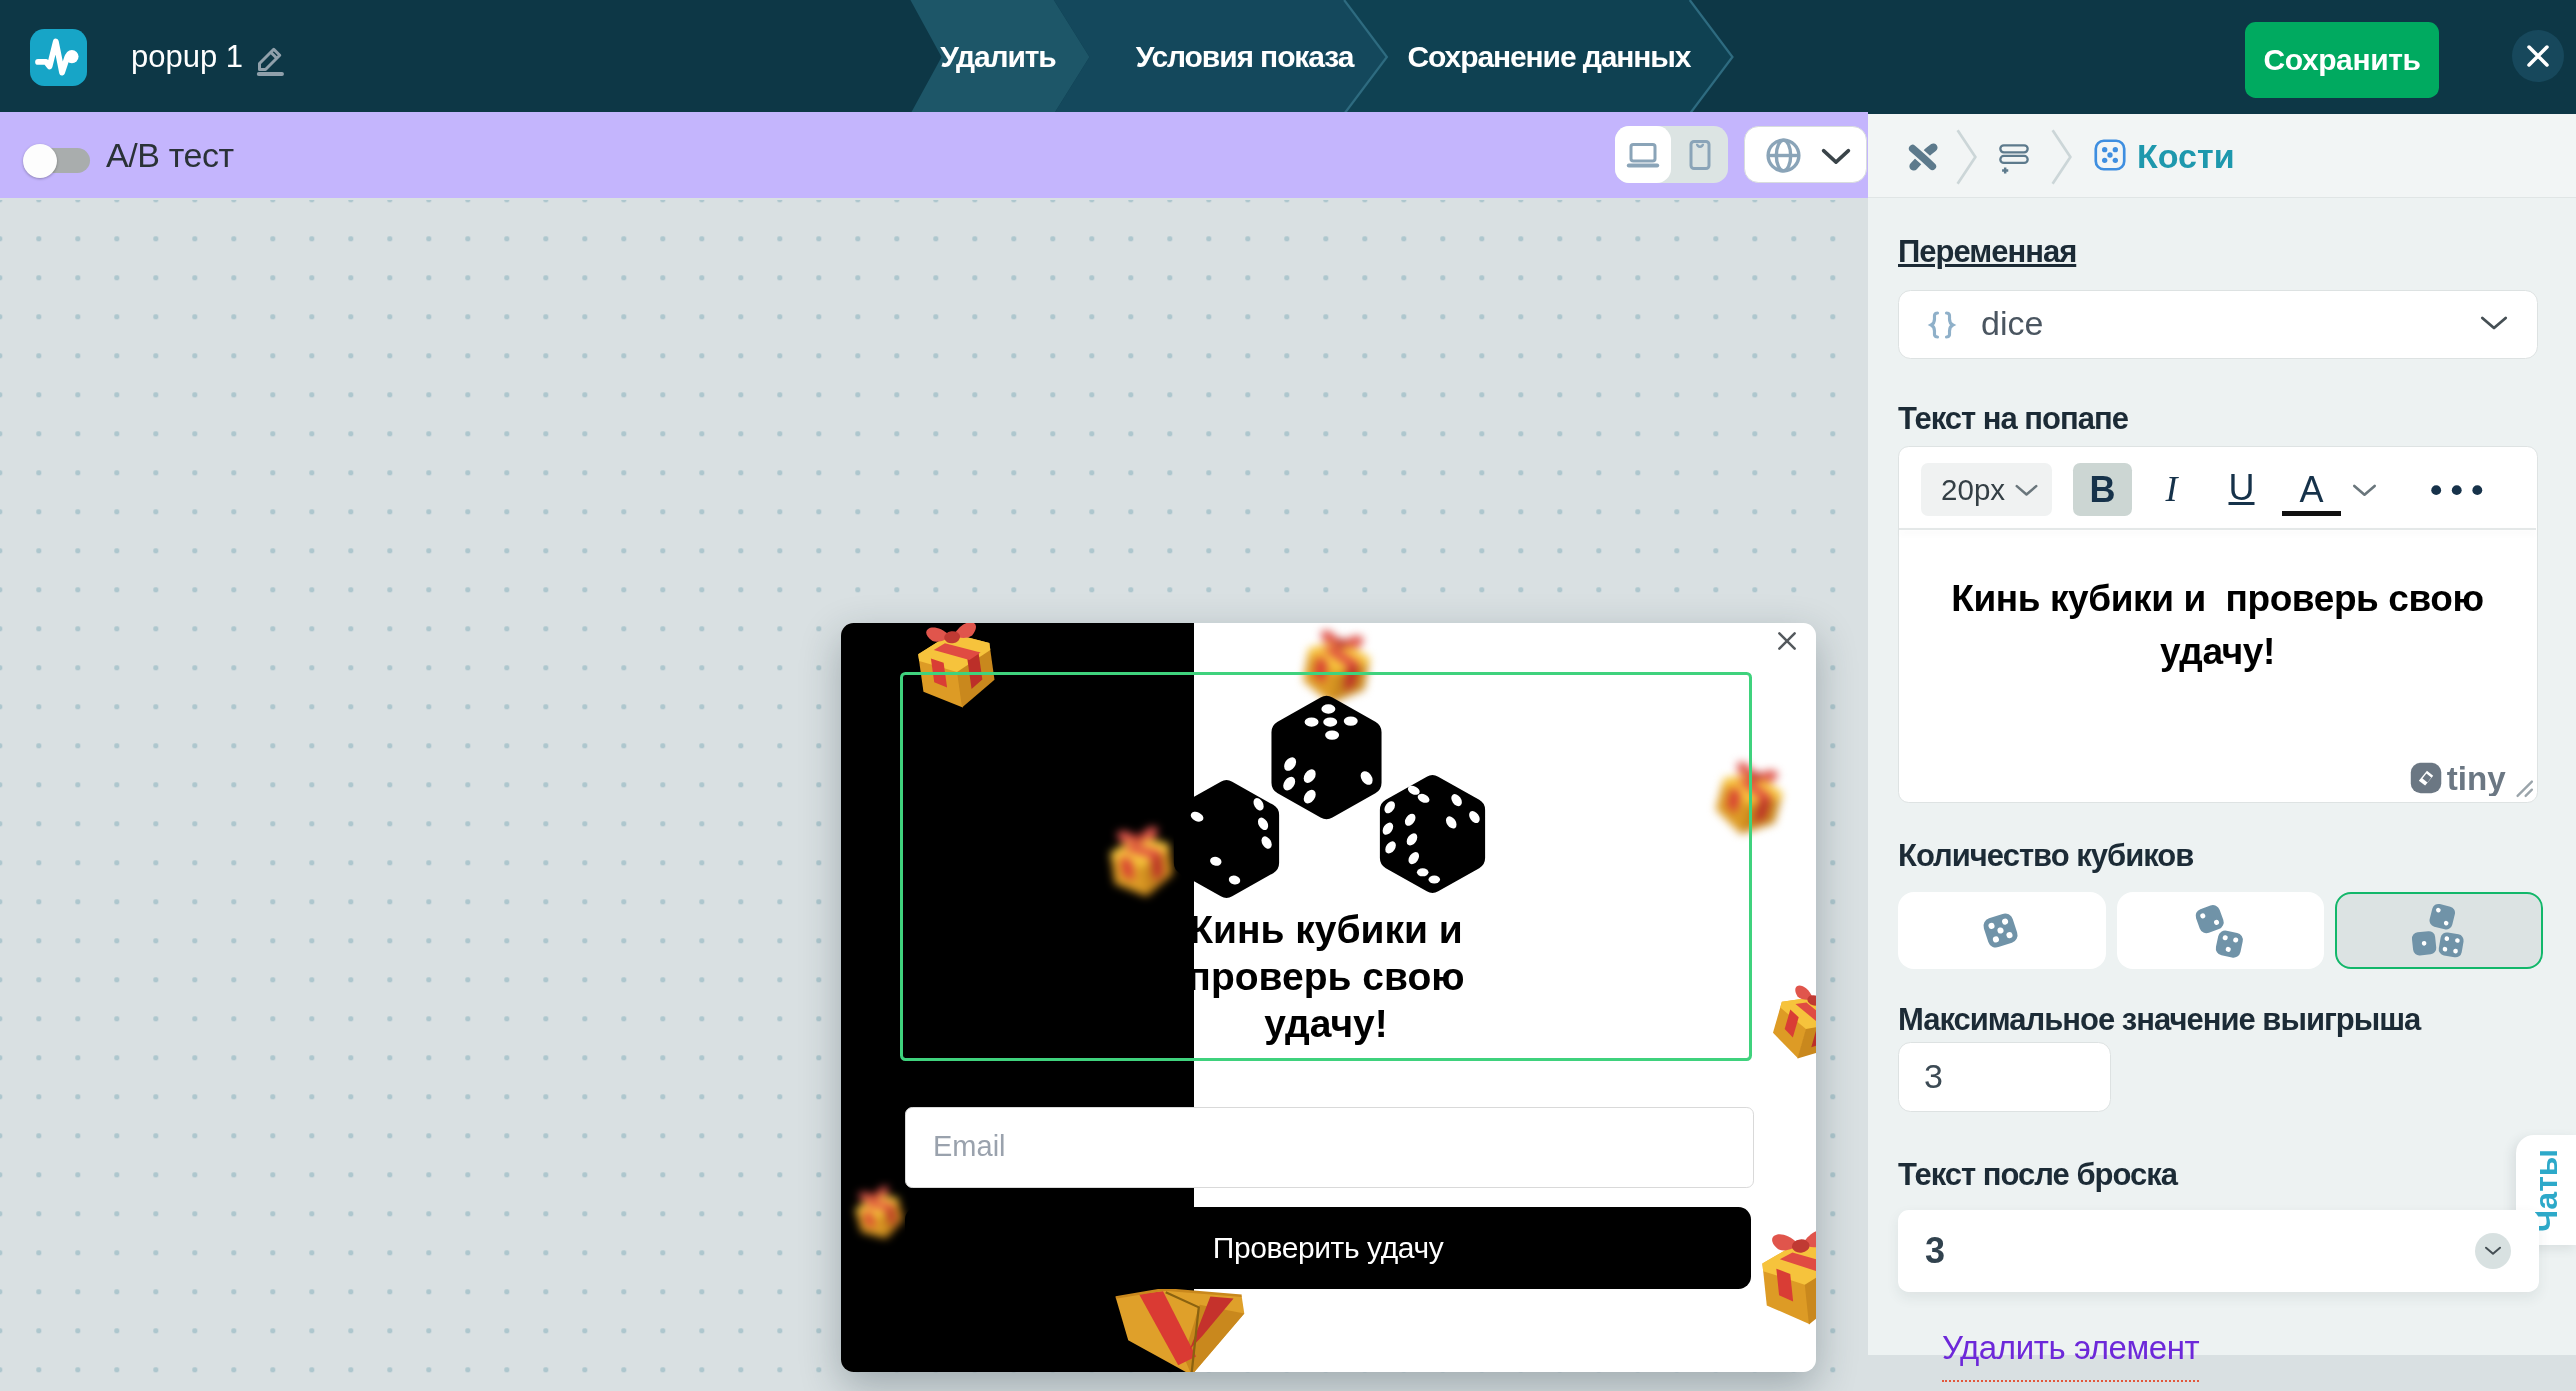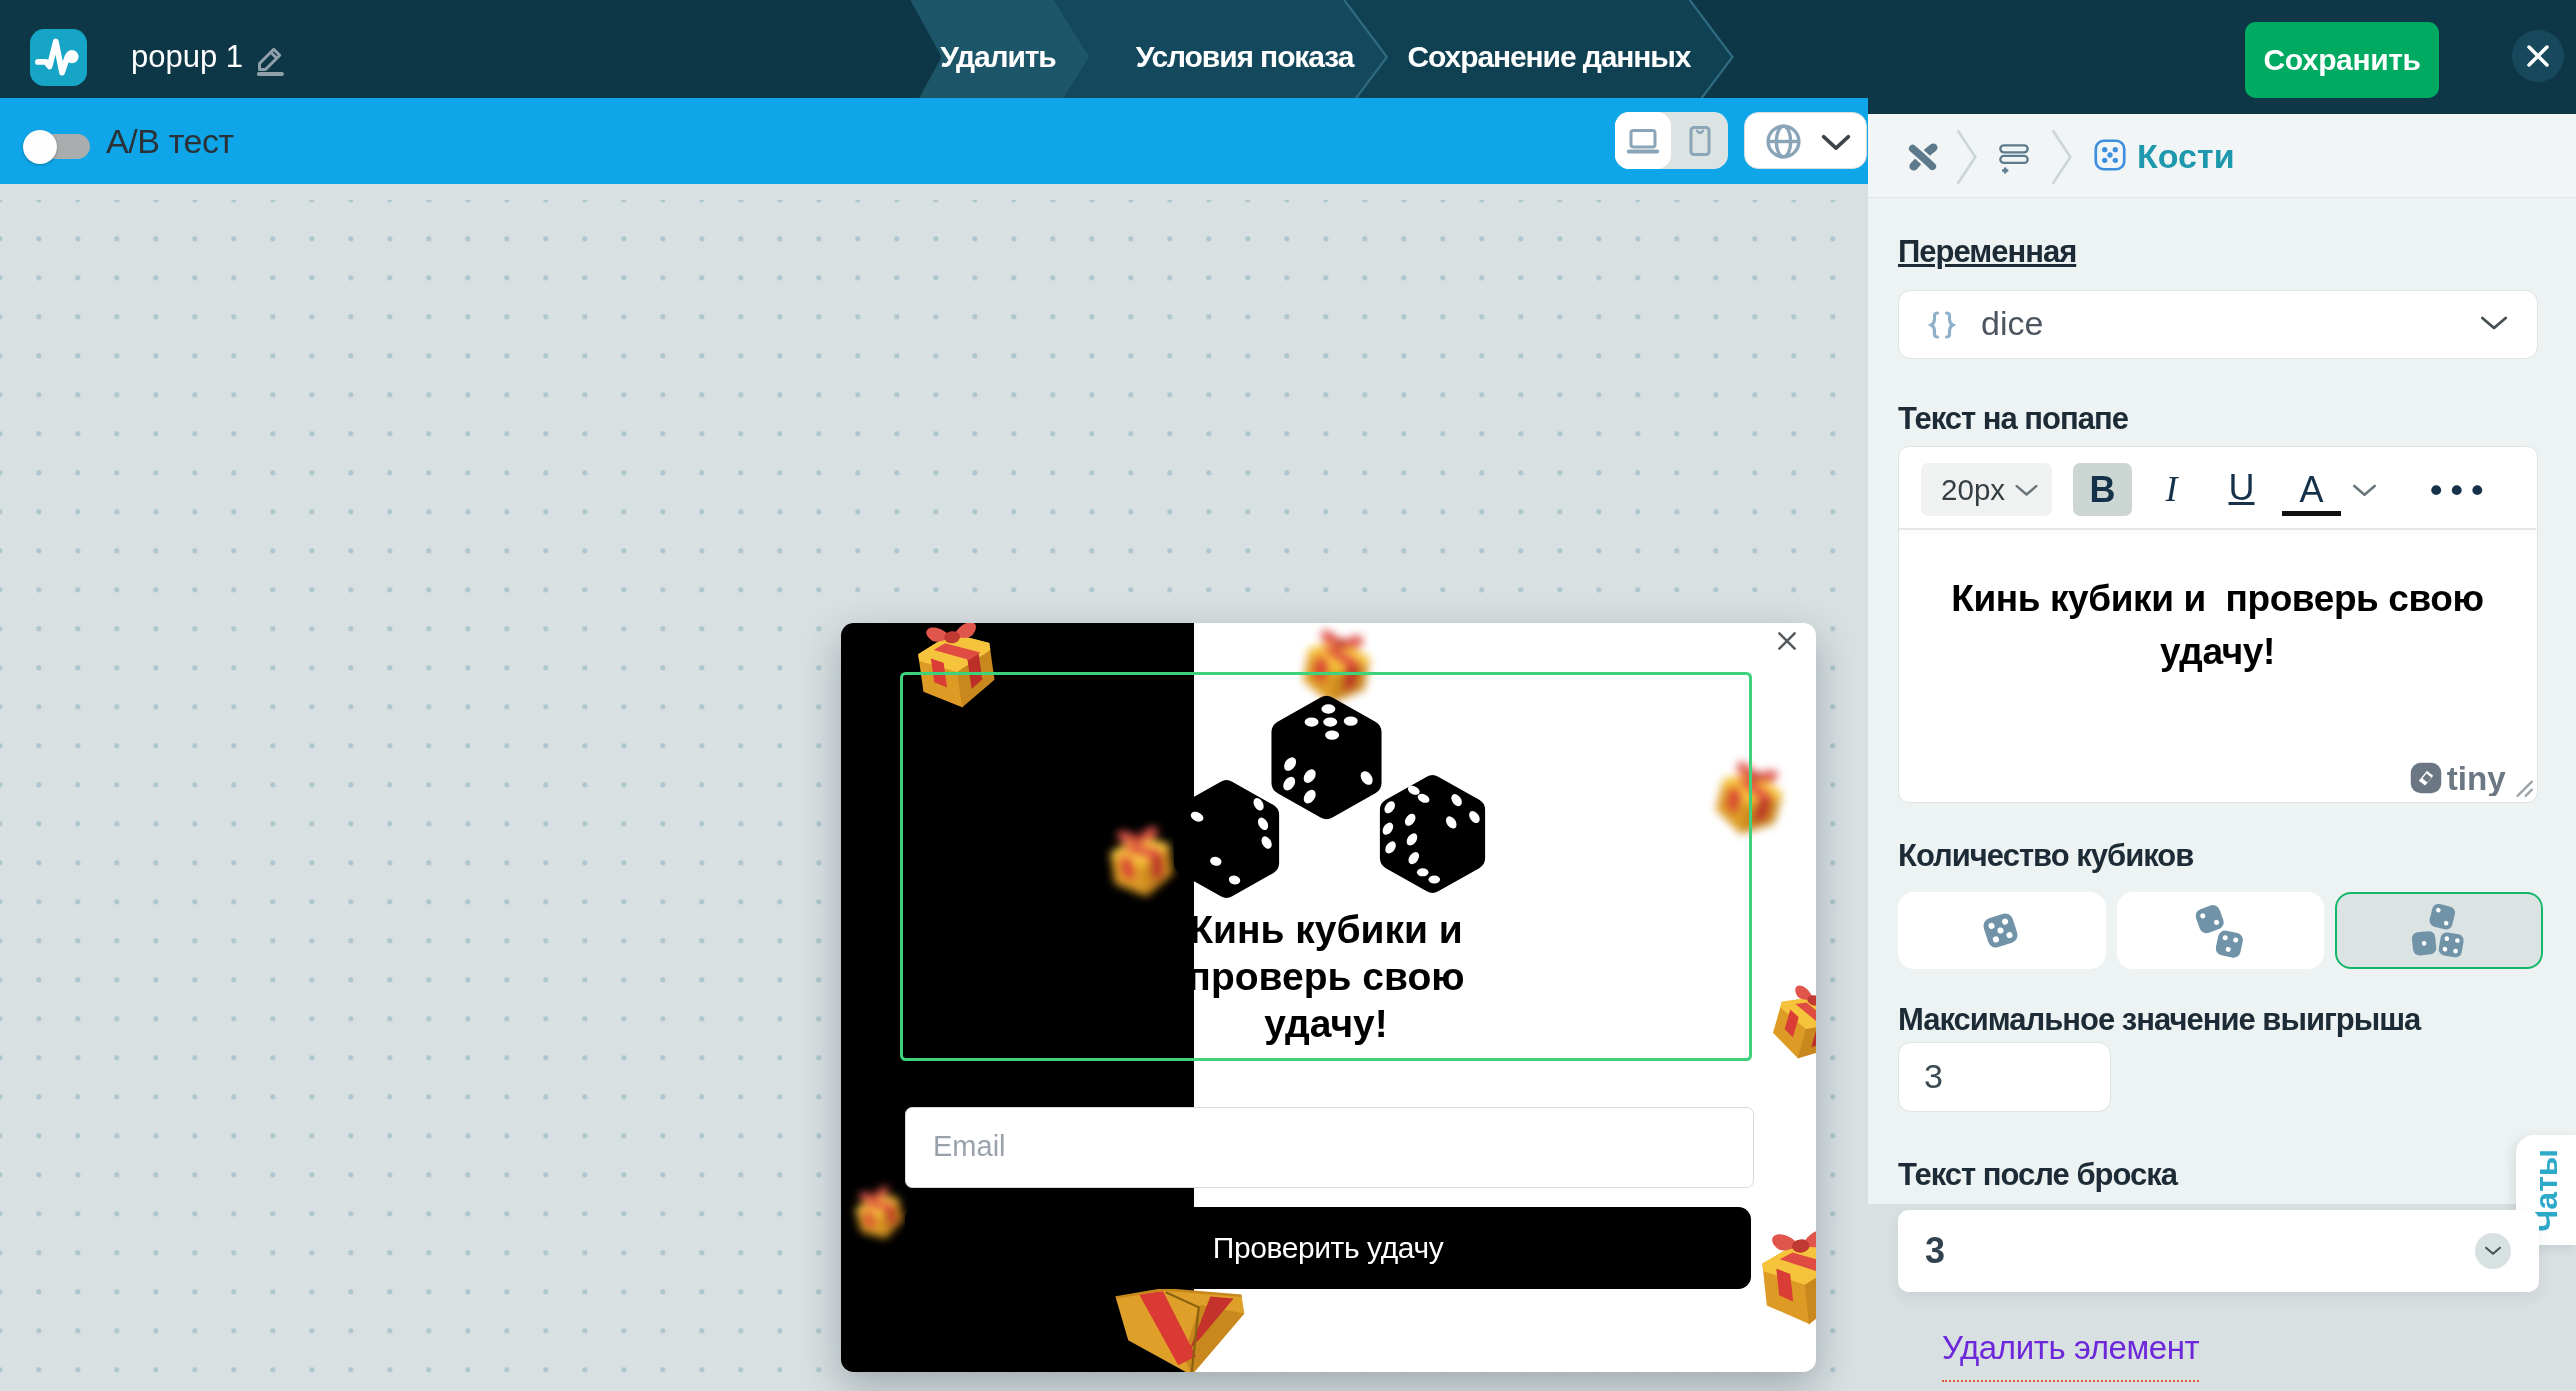--- a/index.html
+++ b/index.html
@@ -9,21 +9,21 @@
 
   
   #topbar { position:absolute; left:0; top:0; width:2576px; height:114px; background:#0d3746; }
   #logo { position:absolute; left:29.5px; top:29px; width:57px; height:57px; border-radius:14.3px; background:#17a5c7; }
   #title { position:absolute; left:131px; top:0; height:114px; line-height:114px; color:#fff; font-size:31px; }
   .tabtxt { position:absolute; top:0; height:114px; line-height:114px; color:#fff; font-size:30px; font-weight:bold; letter-spacing:-1.1px; text-align:center; }
   #savebtn { position:absolute; left:2245px; top:22.4px; width:194px; height:76px; border-radius:10.7px; background:#00aa60; color:#fff; font-size:30px; font-weight:bold; text-align:center; line-height:76px; letter-spacing:-0.4px; }
   #closecirc { position:absolute; left:2512px; top:30px; width:52px; height:52px; border-radius:50%; background:#17485c; }
 
   
-  #strip { position:absolute; left:0; top:98px; width:1868px; height:86px; background:#0ea5e9; }
+  #strip { position:absolute; left:0; top:112px; width:1868px; height:86px; background:#c4b5fd; }
   #abtrack { position:absolute; left:27px; top:36px; width:63px; height:25px; border-radius:12.5px; background:#a9adad; }
   #abknob { position:absolute; left:-4.5px; top:-4.5px; width:34px; height:34px; border-radius:50%; background:#fdfdfd; box-shadow:0 0.9px 2.7px rgba(0,0,0,.3); }
   #abtext { position:absolute; left:106px; top:0; height:86px; line-height:86px; font-size:34px; color:#2a3237; letter-spacing:-0.4px; }
   #devgroup { position:absolute; left:1615px; top:14.3px; width:113px; height:57px; border-radius:14.3px; background:#dce4e3; }
   #devleft { position:absolute; left:0; top:0; width:56px; height:57px; border-radius:14.3px; background:#ffffff; }
   #globebtn { position:absolute; left:1744px; top:14.3px; width:123px; height:57px; border-radius:14.3px; background:#ffffff; border:0.9px solid #d8dddd; }
 
   
   #canvas { position:absolute; left:0; top:200px; width:1868px; height:1191px; background:#d9e0e2;
             background-image:radial-gradient(circle, #aec7ce 2.4px, rgba(174,199,206,0) 3px);
@@ -36,21 +36,21 @@
   #greenrect { position:absolute; left:59px; top:61px; width:852px; height:389px; border:3.1px solid #3fd27d; border-radius:5.4px; z-index:30; }
   #pclose { position:absolute; left:937px; top:20.6px; width:18px; height:18px; z-index:40; }
   #ptext { position:absolute; left:59px; top:283px; width:852px; text-align:center; font-weight:bold; color:#000; font-size:39px; line-height:47px; z-index:20; }
   #pemail { position:absolute; left:64px; top:496px; width:849px; height:81px; background:#fff; border:1.8px solid #d9d9d9; border-radius:7.2px; z-index:20; font-size:29px; color:#9aa2ad; line-height:77px; padding-left:27px; }
   #pbtn { position:absolute; left:64px; top:596px; width:846px; height:82px; background:#000; border-radius:12.5px; z-index:20; color:#fff; font-weight:normal; font-size:30px; text-align:center; line-height:82px; letter-spacing:-0.4px; }
   .dice3 { position:absolute; z-index:20; }
   .gift { position:absolute; z-index:10; }
   .blur { filter:blur(4.5px); }
 
   
-  #sidebar { position:absolute; left:1868px; top:114px; width:708px; height:1090px; background:#edf2f2; }
+  #sidebar { position:absolute; left:1868px; top:114px; width:708px; height:1241px; background:#edf2f2; }
   #sbhead { position:absolute; left:0; top:0; width:708px; height:84px; background:#f2f5f5; border-bottom:1.8px solid #e0e5e5; }
   .sblabel { position:absolute; left:30px; font-size:31px; font-weight:bold; color:#1c2b36; letter-spacing:-1px; }
   .sbfield { position:absolute; left:30px; background:#fff; border:1.8px solid #dde2e2; border-radius:12.5px; }
   #varsel { top:176px; width:640px; height:69px; }
   #editor { position:absolute; left:30px; top:332px; width:640px; height:357px; background:#fff; border:1.8px solid #dee3e3; border-radius:10.7px; }
   #edtext { position:absolute; left:0; top:125px; width:637px; text-align:center; font-size:37px; line-height:53px; font-weight:bold; color:#000; letter-spacing:-0.4px; }
   #qty1 { position:absolute; left:30px; top:778px; width:208px; height:77px; background:#fff; border-radius:16px; }
   #qty2 { position:absolute; left:249px; top:778px; width:207px; height:77px; background:#fff; border-radius:16px; }
   #qty3 { position:absolute; left:467px; top:778px; width:208px; height:77px; background:#dce3e3; border:2.7px solid #12b76a; border-radius:16px; }
   #maxin { top:928px; width:213px; height:70px; font-size:34px; color:#3c4a54; line-height:66px; padding-left:25px; }

